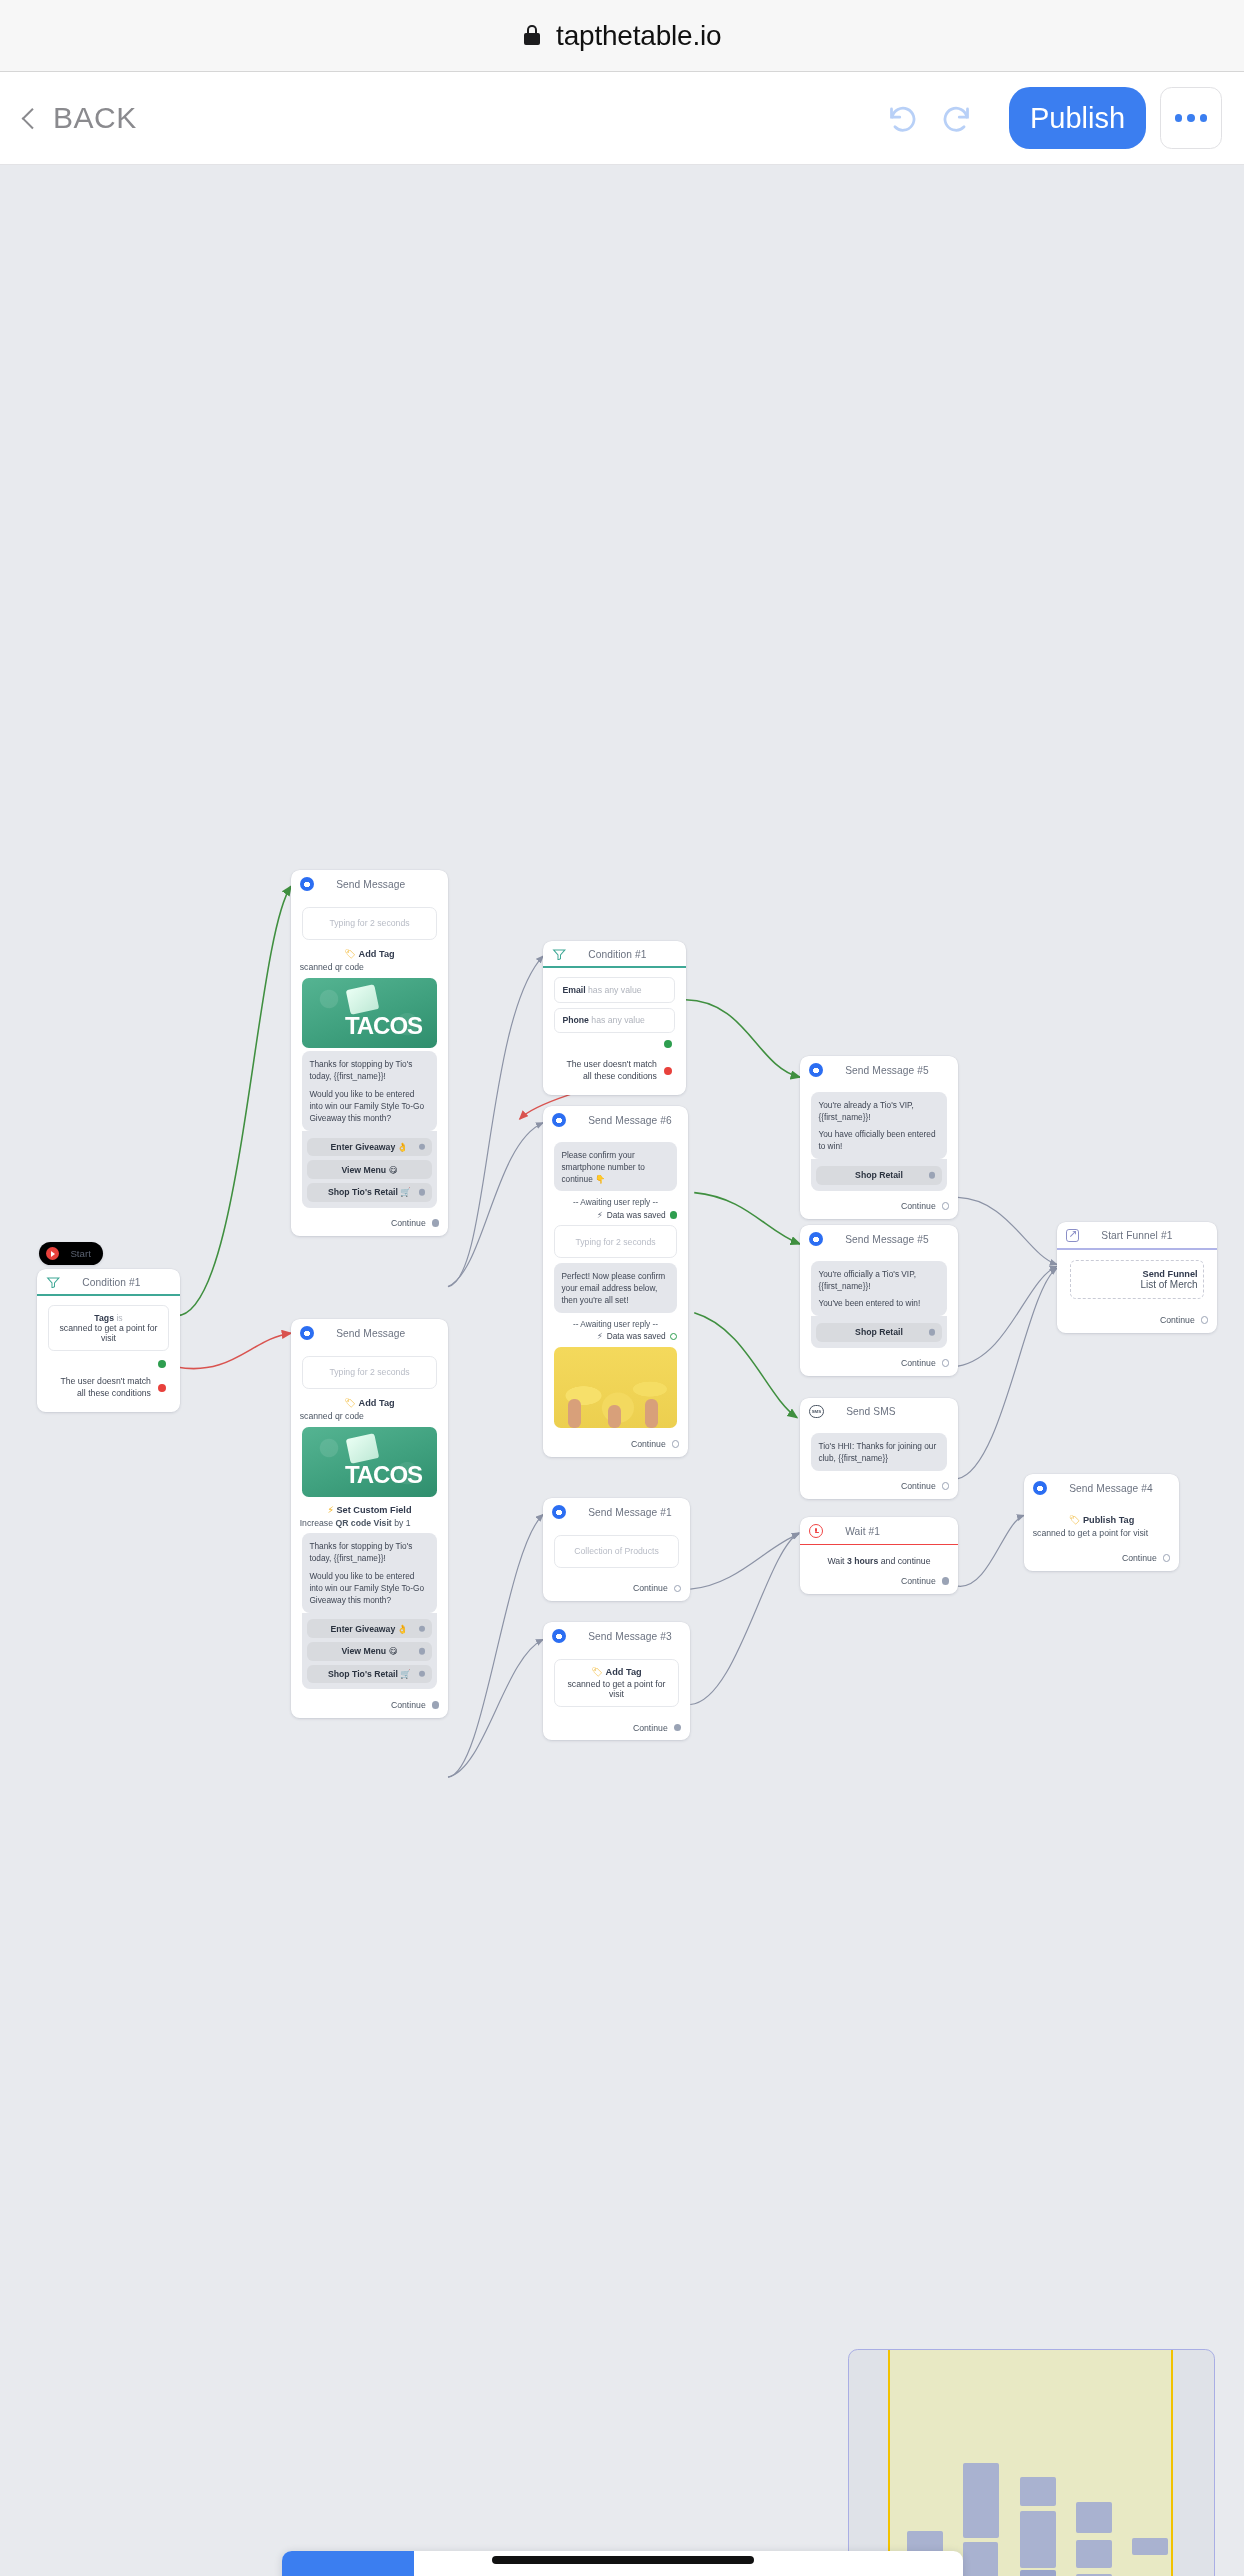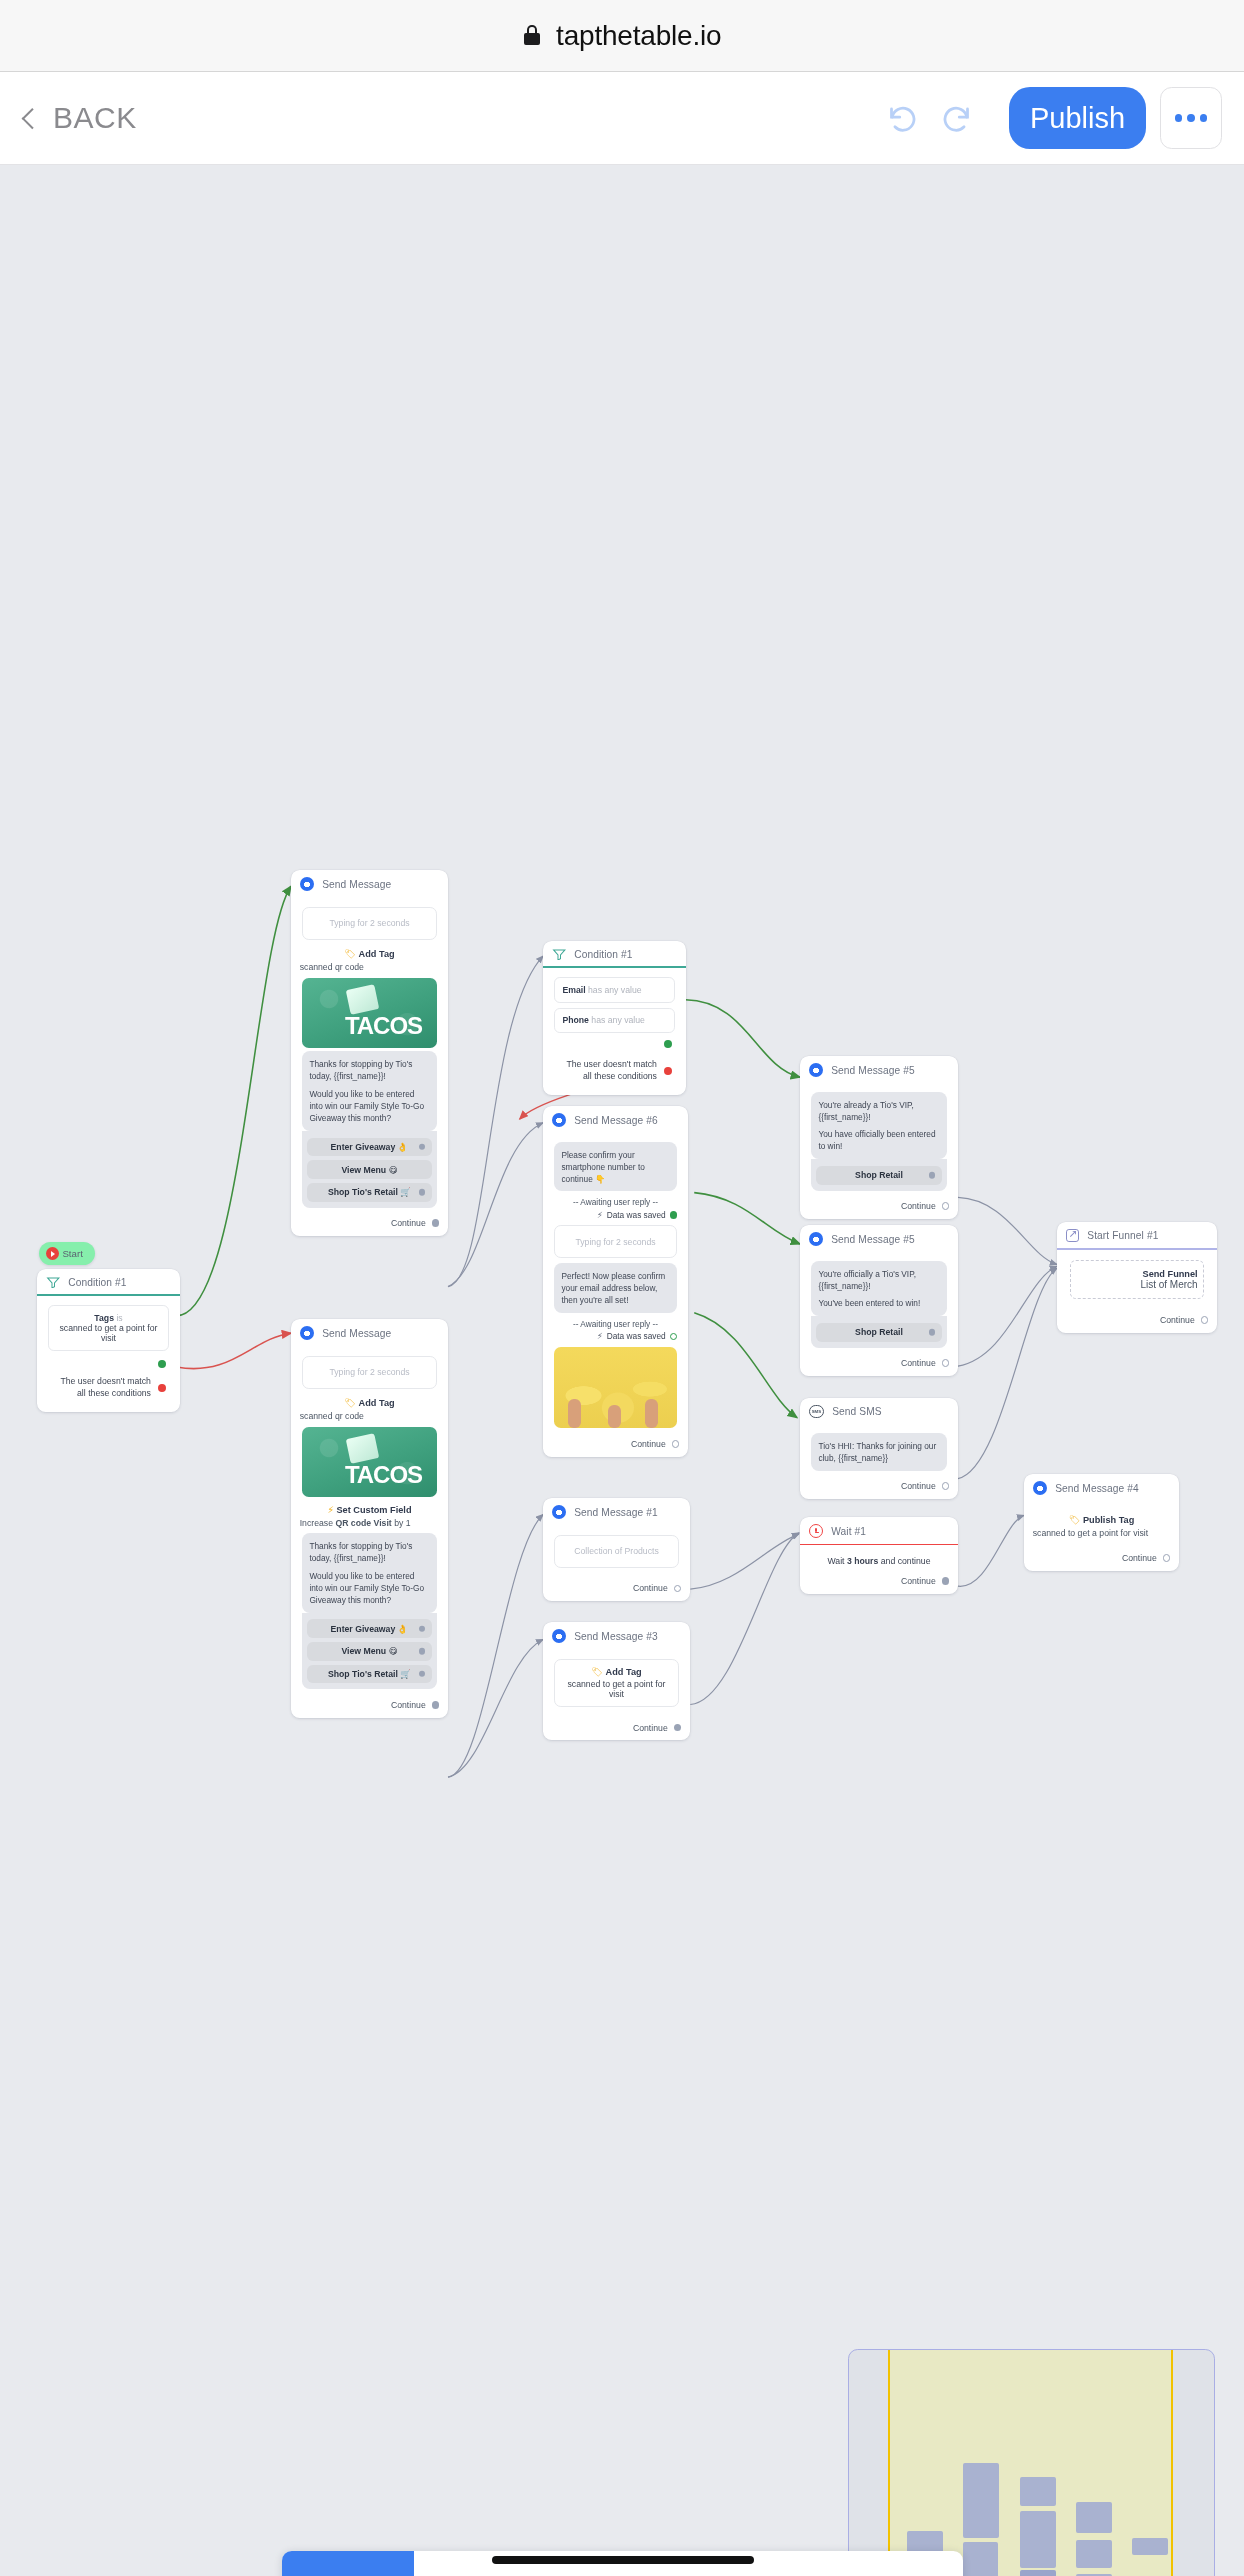--- a/index.html
+++ b/index.html
@@ -84,21 +84,21 @@
   .node {
     position: absolute;
     background: #ffffff;
     border-radius: 8.7px;
     box-shadow: 0 1px 2.9px rgba(25,30,60,.13), 0 0 0 0.5px rgba(25,30,60,.04);
     font-size: 8.7px;
     color: #3b4252;
     overflow: hidden;
   }
   .node-head {
-    display: flex; align-items: center; gap: 8px;
+    display: flex; align-items: center; gap: 22px;
     padding: 6.8px 8.7px 5.8px 8.7px;
   }
   .node-title { font-size: 10.2px; color: #6b7280; letter-spacing: 0.1px; }
   .node-body { padding: 4.8px 8.7px 4.8px 8.7px; }
   .node-rule { height: 1.4px; width: 100%; }
 
   
   .ic-msgr {
     width: 14.5px; height: 14.5px; border-radius: 50%;
     background: #2c6ef2; display:flex; align-items:center; justify-content:center;
@@ -221,23 +221,23 @@
   .cond-row b { color:#313a4d; font-weight:bold; }
   .cond-row span { color:#b0b4bd; }
   .cond-out {
     display:flex; align-items:flex-start; justify-content:flex-end; gap: 6.8px;
     padding: 1.9px 5.8px 0 7.8px;
   }
   .cond-out .txt { font-size: 8.7px; color:#3f4654; text-align:right; line-height:1.35; }
 
   .start-pill {
     position: absolute;
-    background:#86efac; border-radius: 15.5px;
+    background:#000000; border-radius: 15.5px;
     box-shadow: 0 1px 2.9px rgba(25,30,60,.13);
-    display:flex; align-items:center; gap: 3px;
+    display:flex; align-items:center; gap: 11px;
     padding: 4.8px 12.6px 4.8px 6.8px;
   }
   .start-pill .dot-play {
     width: 13.6px; height: 13.6px; border-radius:50%; background:#e8413c;
     display:flex; align-items:center; justify-content:center;
   }
   .start-pill .dot-play::after {
     content:""; border-left: 4.8px solid #fff;
     border-top: 3.1px solid transparent; border-bottom: 3.1px solid transparent;
     margin-left: 1.5px;

